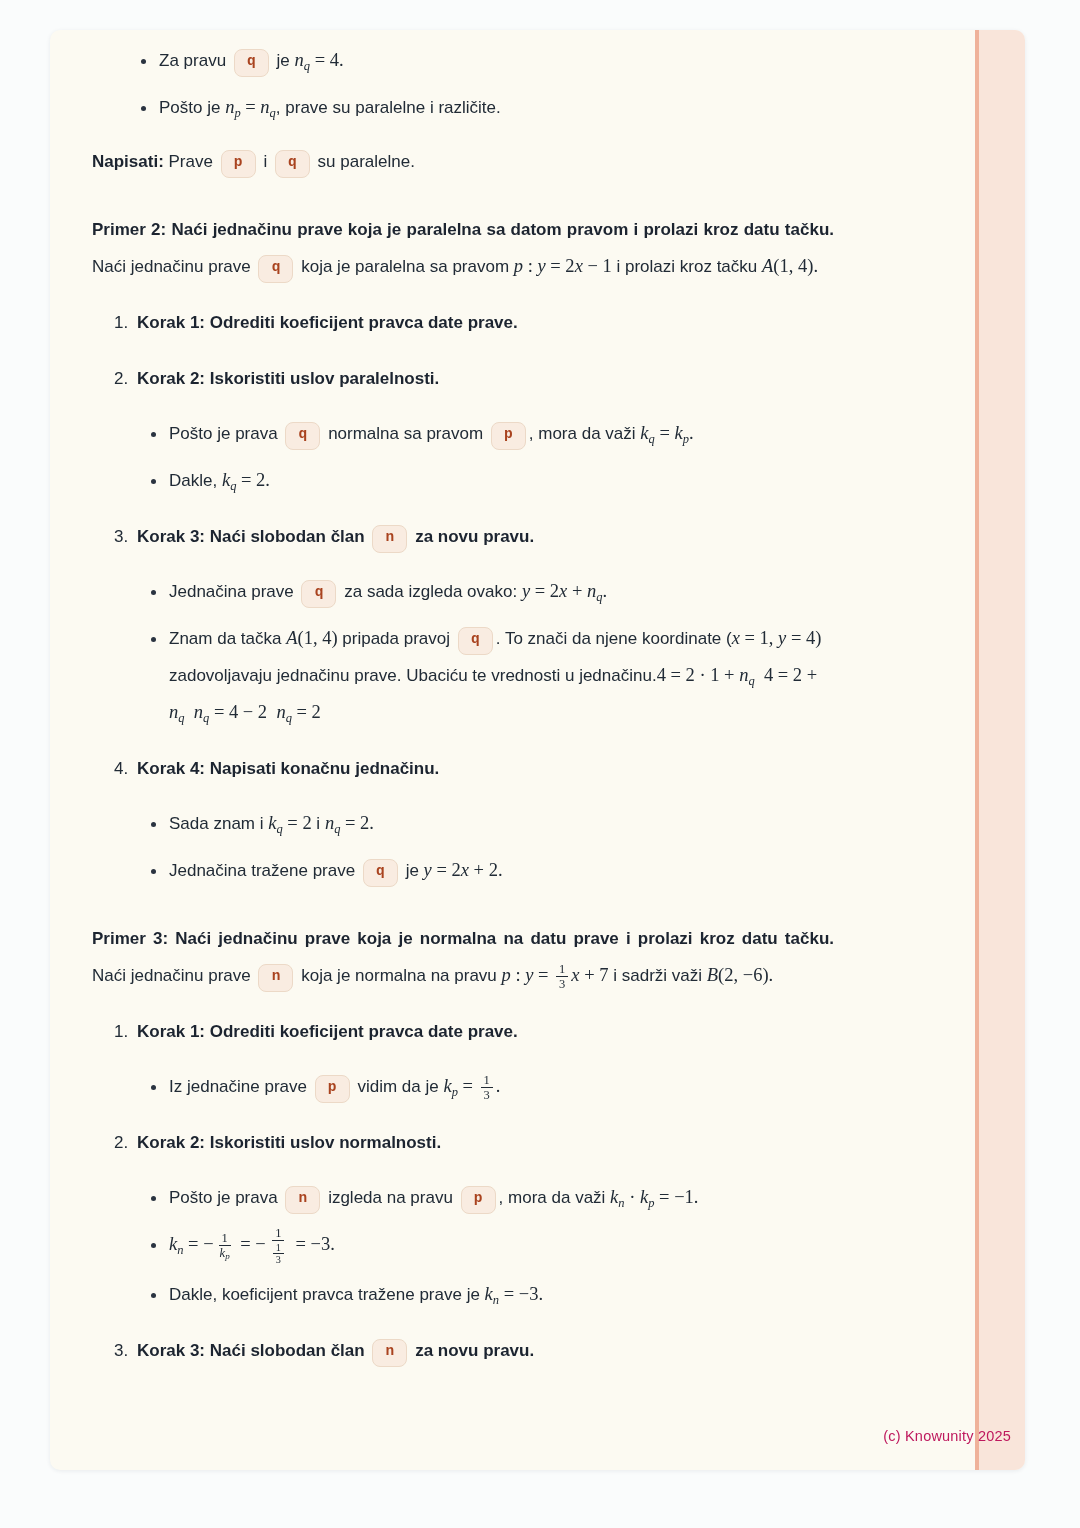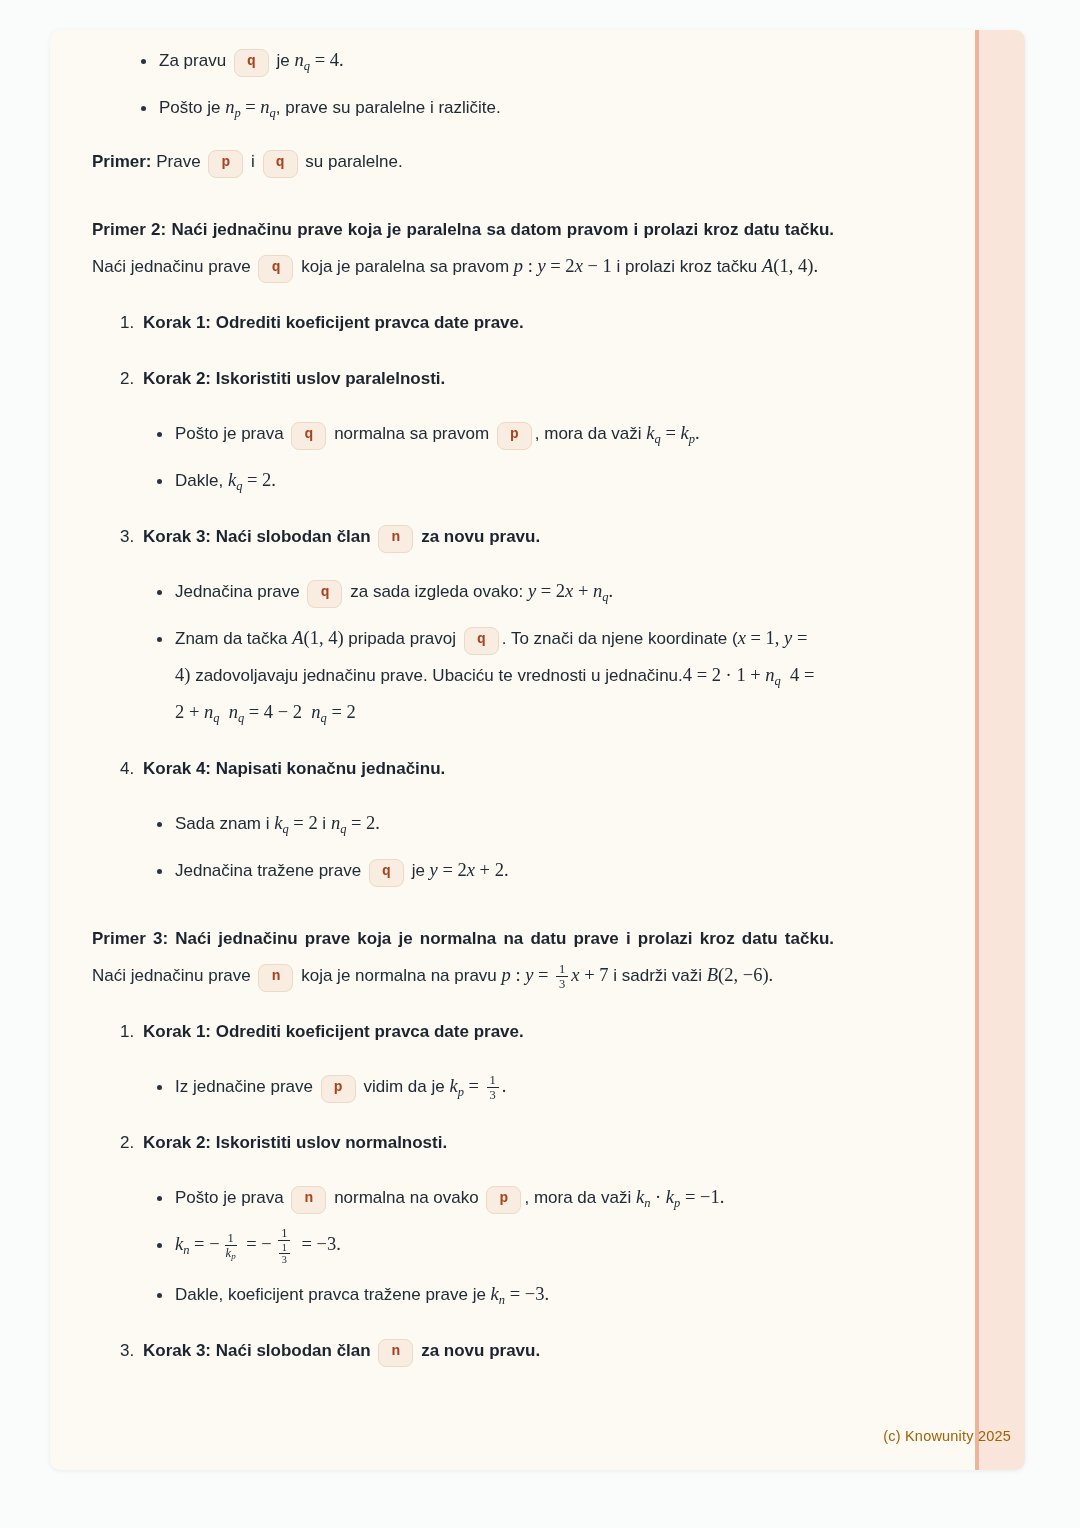--- a/index.html
+++ b/index.html
@@ -46,21 +46,21 @@
     margin: 0;
     padding-left: 65px;
   }
   ul.bullets > li { margin: 0 0 10px 0; padding-left: 2px; }
   ul.bullets > li::marker { color: #2a3340; font-size: 15px; }
 
   ol.steps {
     margin: 20px 0;
     padding-left: 35px;
   }
-  ol.steps > li { margin: 20px 12px; padding-left: 4px; }
+  ol.steps > li { margin: 20px 6px; padding-left: 4px; }
   ol.steps > li::marker { color: #212b36; }
   ol.steps ul.bullets { margin-top: 18px; padding-left: 30px; }
 
   
   .mvar, .mrm {
     font-family: "Liberation Serif", serif;
     font-size: 18.5px;
   }
   .mvar { font-style: italic; }
   .msub {
@@ -101,35 +101,35 @@
     line-height: 1.35;
     color: #a9431f;
     vertical-align: 1px;
   }
 
   .watermark {
     position: absolute;
     right: 14px; bottom: 26px;
     z-index: 3;
     font-size: 14.5px;
-    color: #a16207;
+    color: #be185d;
     letter-spacing: 0.2px;
   }
 </style>
 </head>
 <body>
 
 <div class="card">
   <div class="accent-strip"></div>
   <div class="content" id="doc-content">
       <ul class="bullets">
         <li><span class="txt">Za pravu </span><span class="badge">q</span><span class="txt"> je </span><span class="mvar">n</span><sub class="msub">q</sub><span class="mrm"> = 4.</span></li>
         <li><span class="txt">Pošto je </span><span class="mvar">n</span><sub class="msub">p</sub><span class="mrm"> = </span><span class="mvar">n</span><sub class="msub">q</sub><span class="txt">, prave su paralelne i različite.</span></li>
       </ul>
-      <p class="para"><span class="bold">Primer:</span><span class="txt"> Prave </span><span class="badge">p</span><span class="txt"> i </span><span class="badge">q</span><span class="txt"> su paralelne.</span></p>
+      <p class="para"><span class="bold">Napisati:</span><span class="txt"> Prave </span><span class="badge">p</span><span class="txt"> i </span><span class="badge">q</span><span class="txt"> su paralelne.</span></p>
       <p class="para justify"><span class="bold">Primer 2: Naći jednačinu prave koja je paralelna sa datom pravom i prolazi kroz datu tačku.</span><span class="txt"> Naći jednačinu prave </span><span class="badge">q</span><span class="txt"> koja je paralelna sa pravom </span><span class="mvar">p</span><span class="mrm"> : </span><span class="mvar">y</span><span class="mrm"> = 2</span><span class="mvar">x</span><span class="mrm"> − 1</span><span class="txt"> i prolazi kroz tačku </span><span class="mvar">A</span><span class="mrm">(1, 4).</span></p>
       <ol class="steps">
         <li><span class="step-title"><span class="bold">Korak 1: Odrediti koeficijent pravca date prave.</span></span></li>
         <li><span class="step-title"><span class="bold">Korak 2: Iskoristiti uslov paralelnosti.</span></span><ul class="bullets">
             <li><span class="txt">Pošto je prava </span><span class="badge">q</span><span class="txt"> normalna sa pravom </span><span class="badge">p</span><span class="txt">, mora da važi </span><span class="mvar">k</span><sub class="msub">q</sub><span class="mrm"> = </span><span class="mvar">k</span><sub class="msub">p</sub><span class="mrm">.</span></li>
             <li><span class="txt">Dakle, </span><span class="mvar">k</span><sub class="msub">q</sub><span class="mrm"> = 2.</span></li>
           </ul></li>
         <li><span class="step-title"><span class="bold">Korak 3: Naći slobodan član </span><span class="badge">n</span><span class="bold"> za novu pravu.</span></span><ul class="bullets">
             <li><span class="txt">Jednačina prave </span><span class="badge">q</span><span class="txt"> za sada izgleda ovako: </span><span class="mvar">y</span><span class="mrm"> = 2</span><span class="mvar">x</span><span class="mrm"> + </span><span class="mvar">n</span><sub class="msub">q</sub><span class="mrm">.</span></li>
             <li><span class="txt">Znam da tačka </span><span class="mvar">A</span><span class="mrm">(1, 4)</span><span class="txt"> pripada pravoj </span><span class="badge">q</span><span class="txt">. To znači da njene koordinate (</span><span class="mvar">x</span><span class="mrm"> = 1, </span><span class="mvar">y</span><span class="mrm"> = 4)</span><span class="txt"> zadovoljavaju jednačinu prave. Ubaciću te vrednosti u jednačinu.</span><span class="mrm">4 = 2 · 1 + </span><span class="mvar">n</span><sub class="msub">q</sub><span class="mrm">&nbsp; 4 = 2 + </span><span class="mvar">n</span><sub class="msub">q</sub><span class="mrm">&nbsp; </span><span class="mvar">n</span><sub class="msub">q</sub><span class="mrm"> = 4 − 2&nbsp; </span><span class="mvar">n</span><sub class="msub">q</sub><span class="mrm"> = 2</span></li>
@@ -144,21 +144,21 @@
           <span class="fden"><span class="mrm">3</span></span>
         </span><span class="mvar">x</span><span class="mrm"> + 7</span><span class="txt"> i sadrži važi </span><span class="mvar">B</span><span class="mrm">(2, −6).</span></p>
       <ol class="steps">
         <li><span class="step-title"><span class="bold">Korak 1: Odrediti koeficijent pravca date prave.</span></span><ul class="bullets">
             <li><span class="txt">Iz jednačine prave </span><span class="badge">p</span><span class="txt"> vidim da je </span><span class="mvar">k</span><sub class="msub">p</sub><span class="mrm"> = </span><span class="frac">
                 <span class="fnum"><span class="mrm">1</span></span>
                 <span class="fden"><span class="mrm">3</span></span>
               </span><span class="mrm">.</span></li>
           </ul></li>
         <li><span class="step-title"><span class="bold">Korak 2: Iskoristiti uslov normalnosti.</span></span><ul class="bullets">
-            <li><span class="txt">Pošto je prava </span><span class="badge">n</span><span class="txt"> normalna na ovako </span><span class="badge">p</span><span class="txt">, mora da važi </span><span class="mvar">k</span><sub class="msub">n</sub><span class="mrm"> · </span><span class="mvar">k</span><sub class="msub">p</sub><span class="mrm"> = −1.</span></li>
+            <li><span class="txt">Pošto je prava </span><span class="badge">n</span><span class="txt"> izgleda na pravu </span><span class="badge">p</span><span class="txt">, mora da važi </span><span class="mvar">k</span><sub class="msub">n</sub><span class="mrm"> · </span><span class="mvar">k</span><sub class="msub">p</sub><span class="mrm"> = −1.</span></li>
             <li><span class="mvar">k</span><sub class="msub">n</sub><span class="mrm"> = −</span><span class="frac">
                 <span class="fnum"><span class="mrm">1</span></span>
                 <span class="fden"><span class="mvar">k</span><sub class="msub">p</sub></span>
               </span><span class="mrm"> = −</span><span class="frac">
                 <span class="fnum"><span class="mrm">1</span></span>
                 <span class="fden"><span class="frac">
                     <span class="fnum"><span class="mrm">1</span></span>
                     <span class="fden"><span class="mrm">3</span></span>
                   </span></span>
               </span><span class="mrm"> = −3.</span></li>

